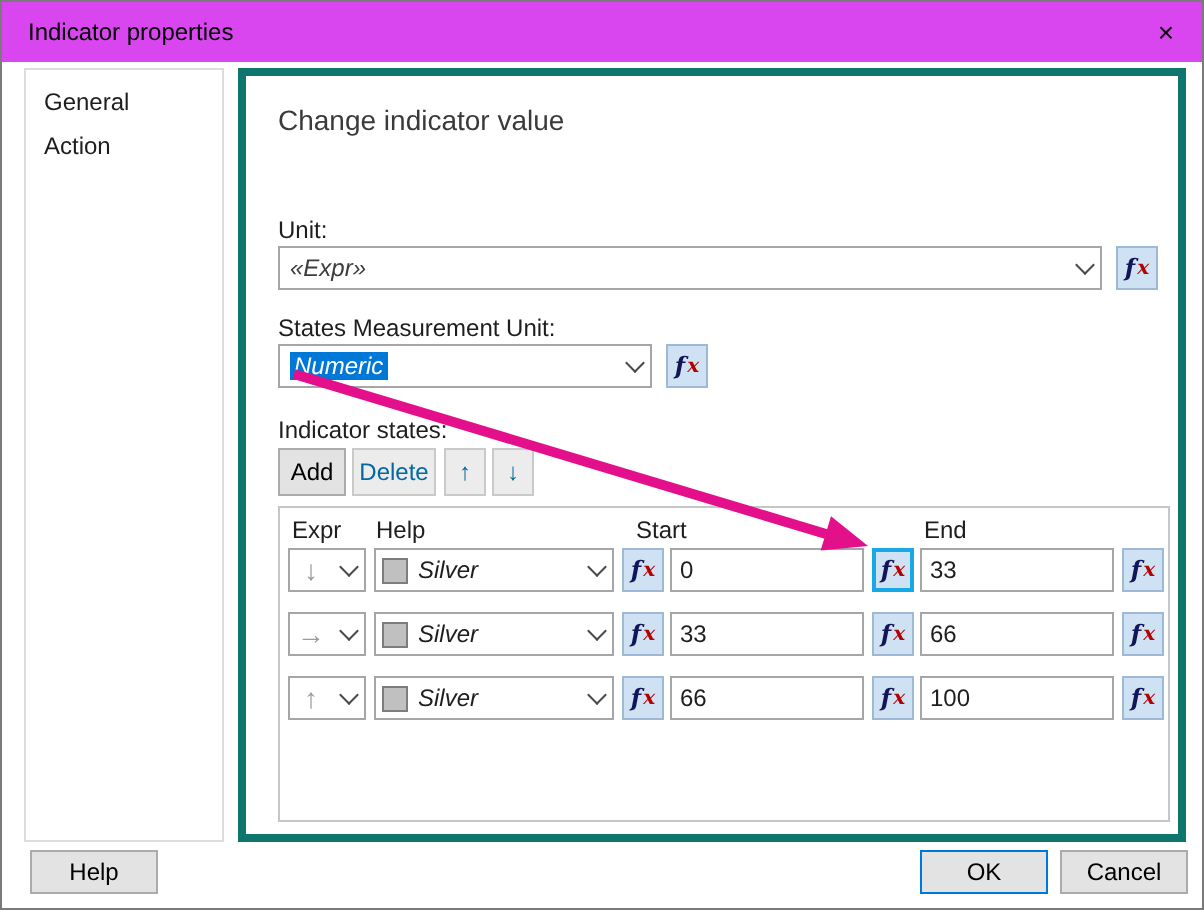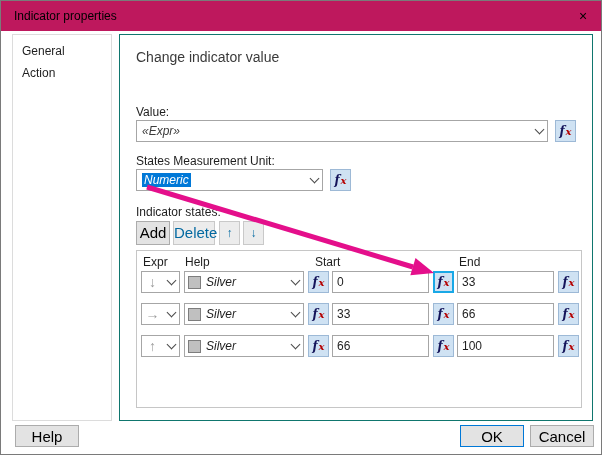--- a/index.html
+++ b/index.html
@@ -2,41 +2,41 @@
 <html><head>
 <meta charset="utf-8">
 <style>
   html,body{margin:0;padding:0;background:#fff;}
   .dialog{
     position:relative;width:602px;height:455px;box-sizing:border-box;
     background:#fff;border:1px solid #7a7a7a;
     font-family:"Liberation Sans","DejaVu Sans",sans-serif;font-size:12px;color:#1e1e1e;
     overflow:hidden;
   }
-  .titlebar{position:absolute;left:0;top:0;right:0;height:30px;background:#be185d;}
+  .titlebar{position:absolute;left:0;top:0;right:0;height:30px;background:#d946ef;}
   .title{position:absolute;left:13px;top:8px;font-size:12px;color:#000;}
   .close{position:absolute;right:0;top:0;width:36px;height:30px;text-align:center;line-height:30px;font-size:14px;color:#000;cursor:pointer;}
   .sidebar{position:absolute;left:11px;top:33px;width:100px;height:387px;border:1px solid #dcdcdc;background:#fff;box-sizing:border-box;padding-top:5px;}
   .side-item{height:22px;line-height:22px;padding-left:9px;cursor:pointer;}
   .side-item.sel{background:#d9e6f4;}
-  .main{position:absolute;left:118px;top:33px;width:474px;height:387px;border:1px solid #0f766e;background:#fff;box-sizing:border-box;}
+  .main{position:absolute;left:118px;top:33px;width:474px;height:387px;border:4px solid #0f766e;background:#fff;box-sizing:border-box;}
   .heading{position:absolute;left:16px;top:14px;font-size:14px;color:#3a3a3a;}
   .lbl{position:absolute;font-size:12px;color:#1e1e1e;}
   .combo{position:absolute;height:22px;border:1px solid #a6a6a6;background:#fff;box-sizing:border-box;display:flex;align-items:center;cursor:pointer;}
   .combo .ctext{flex:1;padding-left:5px;white-space:nowrap;overflow:hidden;font-style:italic;}
   .combo .cz{width:16px;height:100%;display:flex;align-items:center;justify-content:center;}
   .chev{width:6px;height:6px;border-right:1.4px solid #4a4a4a;border-bottom:1.4px solid #4a4a4a;transform:rotate(45deg);margin-top:-3px;}
   .expr{color:#3c3c3c;}
   .selhl{background:#0078d7;color:#fff;padding:0 2px;}
   .fx-btn{position:absolute;width:21px;height:22px;box-sizing:border-box;background:#cfe2f3;border:1px solid #9db9d6;display:flex;align-items:center;justify-content:center;cursor:pointer;}
   .fx-btn.hl{border:2px solid #19a8e6;}
   .fx-btn i{font-family:"DejaVu Serif","Liberation Serif",serif;font-style:italic;font-weight:bold;}
   .fx-btn .f{font-size:12px;color:#14145a;}
   .fx-btn .x{font-size:10px;color:#b40000;margin-left:1px;}
-  .btn{position:absolute;box-sizing:border-box;background:#e3e3e3;border:1px solid #acacac;text-align:center;cursor:pointer;font-size:15px;font-family:inherit;padding:0;}
+  .btn{position:absolute;box-sizing:border-box;background:#e3e3e3;border:1px solid #acacac;text-align:center;cursor:pointer;font-size:12px;font-family:inherit;padding:0;}
   .btn.dis{color:#0369a1;background:#ececec;border-color:#c9c9c9;cursor:default;}
   .tool{height:24px;line-height:22px;}
   .grid{position:absolute;left:16px;top:215px;width:446px;height:158px;border:1px solid #c6c6c6;box-sizing:border-box;background:#fff;}
   .ghead{position:absolute;top:4px;font-size:12px;color:#1e1e1e;}
   .grow{position:absolute;left:0;right:0;height:22px;}
   .tinput{position:absolute;height:22px;box-sizing:border-box;border:1px solid #a6a6a6;padding:0 4px;font-family:inherit;font-size:12px;color:#1e1e1e;background:#fff;}
   .icon-combo{left:4px;width:39px;}
   .icon-combo .ig{flex:1;text-align:center;font-size:14px;font-weight:bold;color:#9b9b9b;line-height:18px;}
   .color-combo{left:47px;width:120px;}
   .swatch{width:13px;height:13px;box-sizing:border-box;background:#c0c0c0;border:1px solid #7d7d7d;margin:0 5px 0 3px;}
@@ -56,21 +56,21 @@
   </div>
 
   <div class="sidebar">
     <div class="side-item">General</div>
     <div class="side-item">Action</div>
   </div>
 
   <div class="main">
     <div class="heading">Change indicator value</div>
 
-    <div class="lbl" style="left:16px;top:70px;">Value:</div>
+    <div class="lbl" style="left:16px;top:70px;">Unit:</div>
     <div class="combo" style="left:16px;top:85px;width:412px;">
       <span class="ctext expr">«Expr»</span>
       <span class="cz">
           <span class="chev"></span>
         </span>
     </div>
     <div class="fx-btn" style="left:435px;top:85px;">
       <i class="f">f</i>
         <i class="x">x</i>
     </div>

